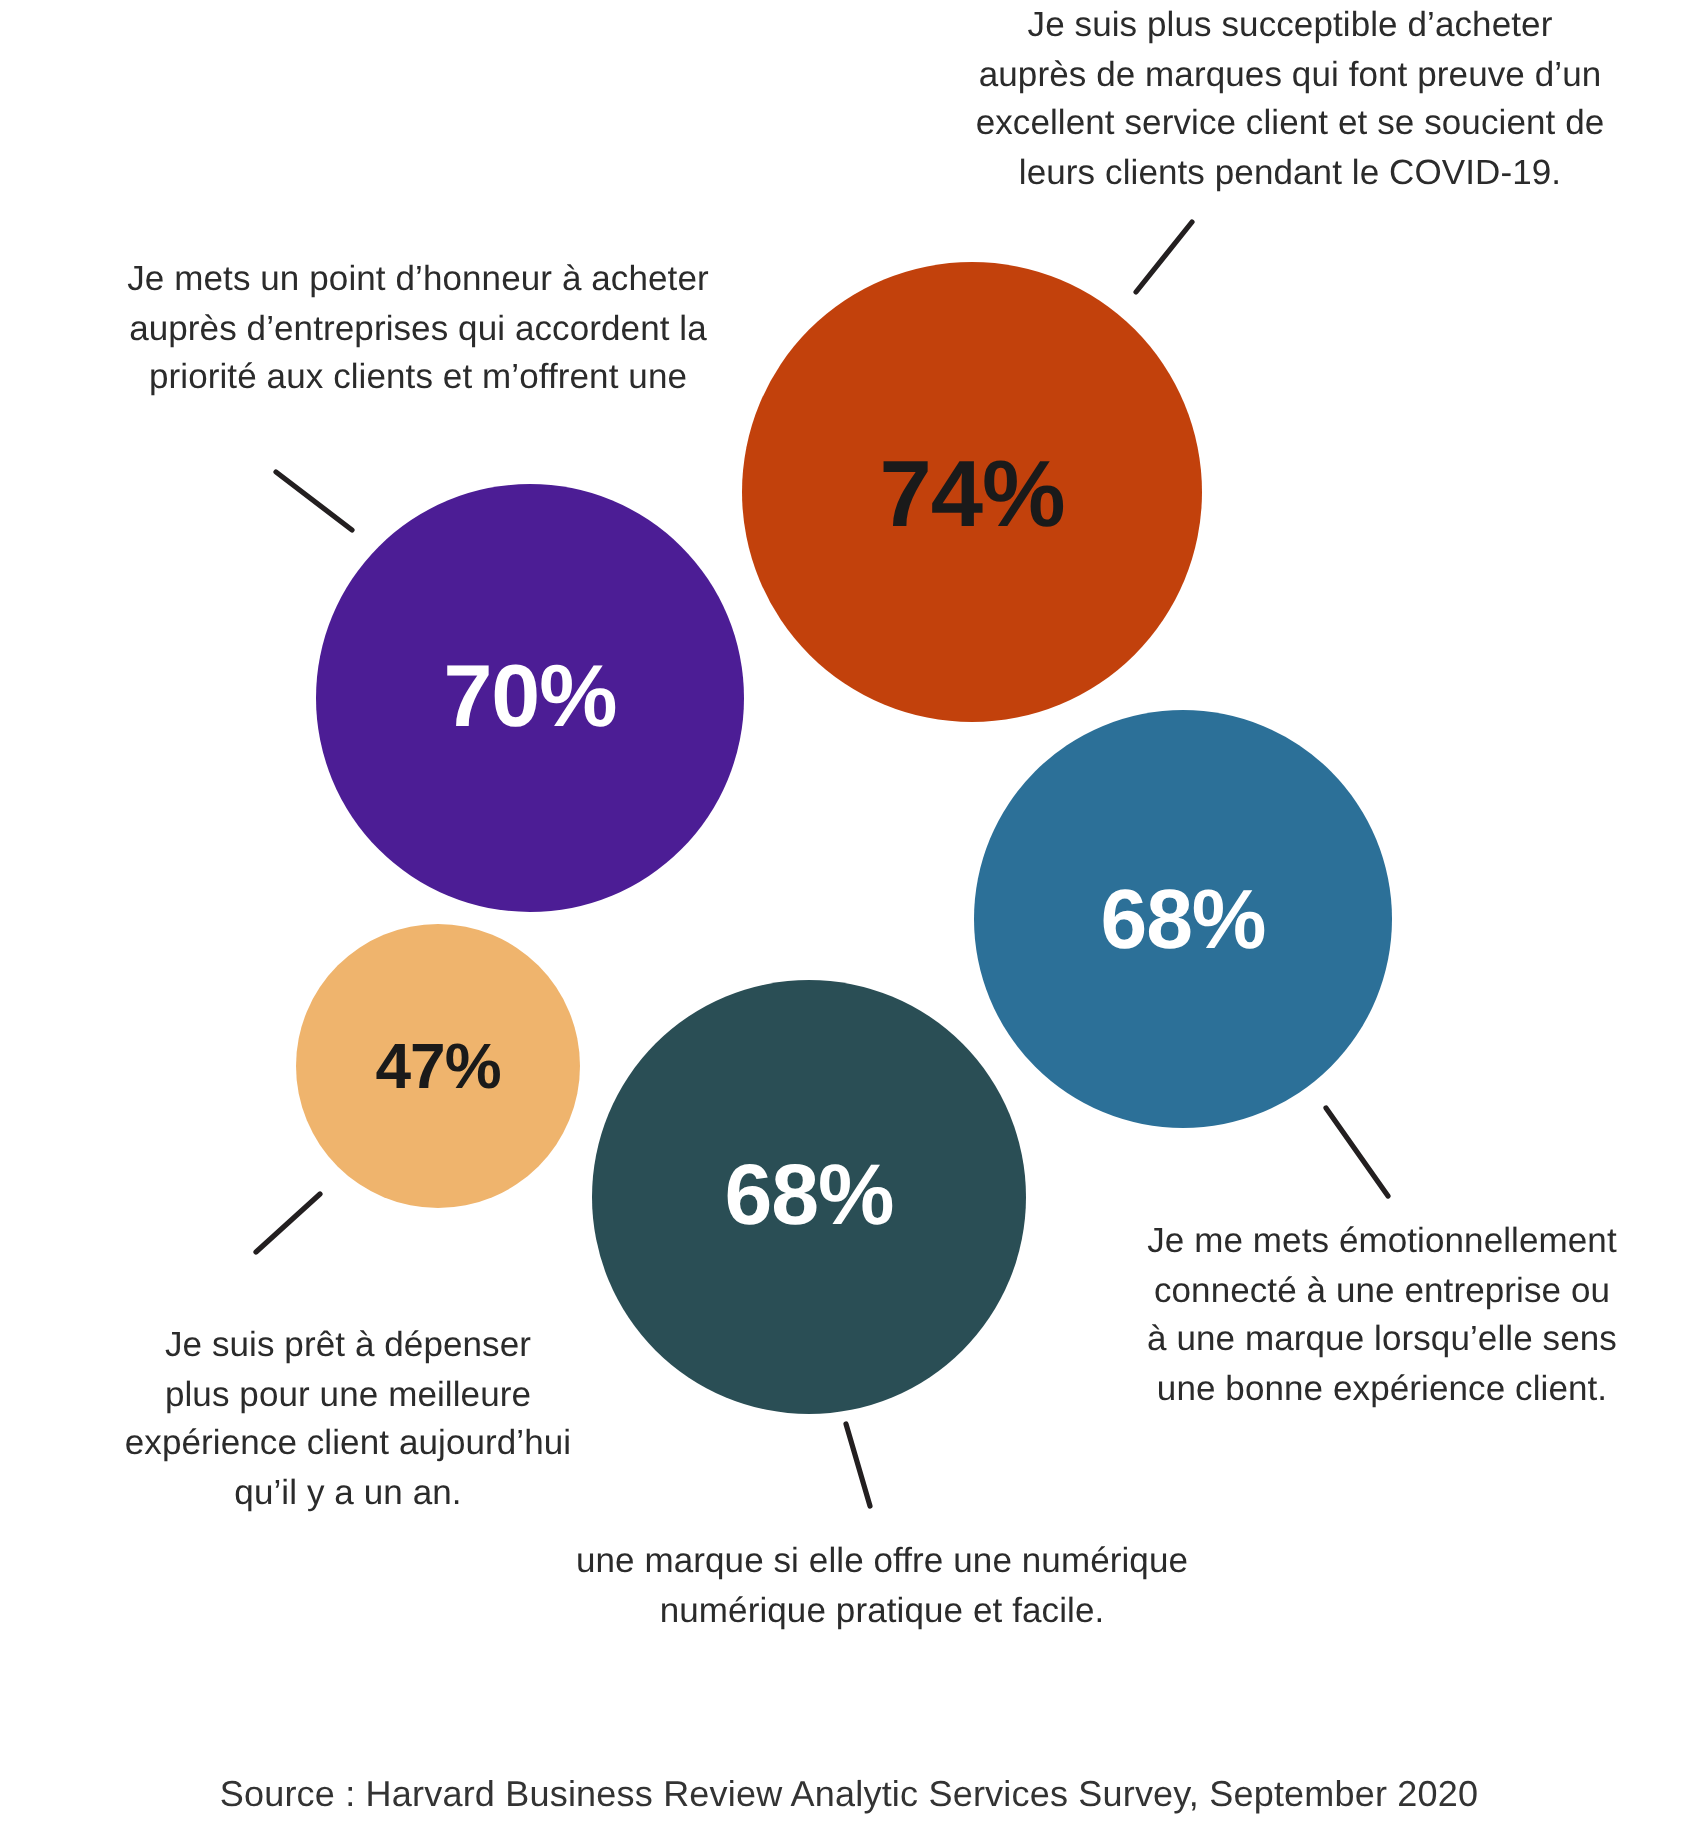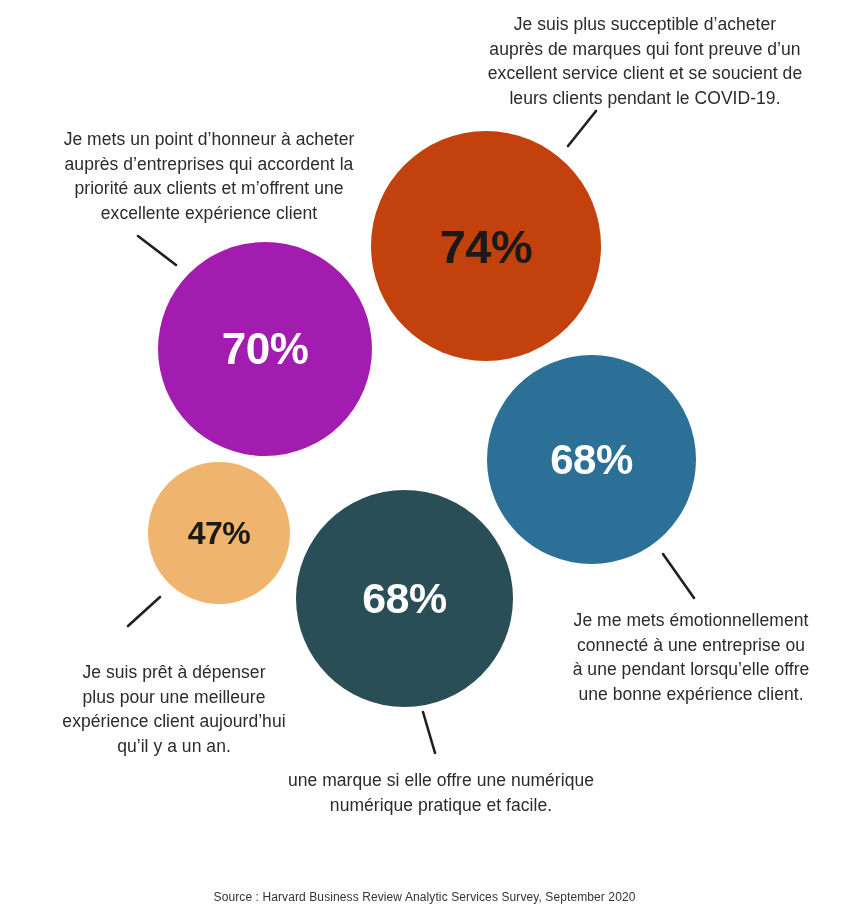--- a/index.html
+++ b/index.html
@@ -31,21 +31,21 @@
   .bubble .value {
     font-weight: 700;
     letter-spacing: -0.5px;
     line-height: 1;
     user-select: none;
   }
 
   .bubble-yellow { left: 371px; top: 131px;  width: 230px; height: 230px; background: #c2410c; }
   .bubble-yellow .value { font-size: 47px; color: #1a1a1a; }
 
-  .bubble-navy   { left: 158px; top: 242px;  width: 214px; height: 214px; background: #a21caf; text-align: center; }
+  .bubble-navy   { left: 158px; top: 242px;  width: 214px; height: 214px; background: #4c1d95; text-align: center; }
   .bubble-navy .value { font-size: 44px; color: #ffffff; }
 
   .bubble-steel  { left: 487px; top: 355px;  width: 209px; height: 209px; background: #2C7098; }
   .bubble-steel .value { font-size: 42px; color: #ffffff; }
 
   .bubble-teal   { left: 296px; top: 490px;  width: 217px; height: 217px; background: #2A4E55; }
   .bubble-teal .value { font-size: 43px; color: #ffffff; }
 
   .bubble-orange { left: 148px; top: 462px;  width: 142px; height: 142px; background: #EFB46D; }
   .bubble-orange .value { font-size: 32px; color: #1a1a1a; }
@@ -53,21 +53,21 @@
   
   .label {
     position: absolute;
     text-align: center;
     font-size: 17.5px;
     line-height: 24.5px;
     font-weight: 500;
     color: #2b2b2b;
     letter-spacing: 0.05px;
   }
-  .label-top-right   { left: 440px; top: 12px;   width: 410px; }
+  .label-top-right   { left: 440px; top: 0;   width: 410px; }
   .label-top-left    { left: 28px;  top: 127px; width: 362px; }
   .label-right       { left: 535px; top: 608px; width: 312px; }
   .label-bottom-left { left: 36px;  top: 660px; width: 276px; }
   .label-bottom      { left: 248px; top: 768px; width: 386px; }
 
   
   .connectors {
     position: absolute;
     left: 0; top: 0;
     width: 849px;
@@ -75,21 +75,21 @@
     pointer-events: none;
   }
 
   
   .source {
     position: absolute;
     left: 0;
     top: 888px;
     width: 849px;
     text-align: center;
-    font-size: 12px;
+    font-size: 18px;
     line-height: 18px;
     font-weight: 500;
     color: #333333;
     letter-spacing: 0.1px;
   }
 </style>
 </head>
 <body>
 
 <div id="canvas">
@@ -126,27 +126,26 @@
     <div>Je suis plus succeptible d’acheter</div>
     <div>auprès de marques qui font preuve d’un</div>
     <div>excellent service client et se soucient de</div>
     <div>leurs clients pendant le COVID-19.</div>
   </div>
 
   <div class="label label-top-left">
     <div>Je mets un point d’honneur à acheter</div>
     <div>auprès d’entreprises qui accordent la</div>
     <div>priorité aux clients et m’offrent une</div>
-    <div>excellente expérience client</div>
   </div>
 
   <div class="label label-right">
     <div>Je me mets émotionnellement</div>
     <div>connecté à une entreprise ou</div>
-    <div>à une pendant lorsqu’elle offre</div>
+    <div>à une marque lorsqu’elle sens</div>
     <div>une bonne expérience client.</div>
   </div>
 
   <div class="label label-bottom-left">
     <div>Je suis prêt à dépenser</div>
     <div>plus pour une meilleure</div>
     <div>expérience client aujourd’hui</div>
     <div>qu’il y a un an.</div>
   </div>
 

